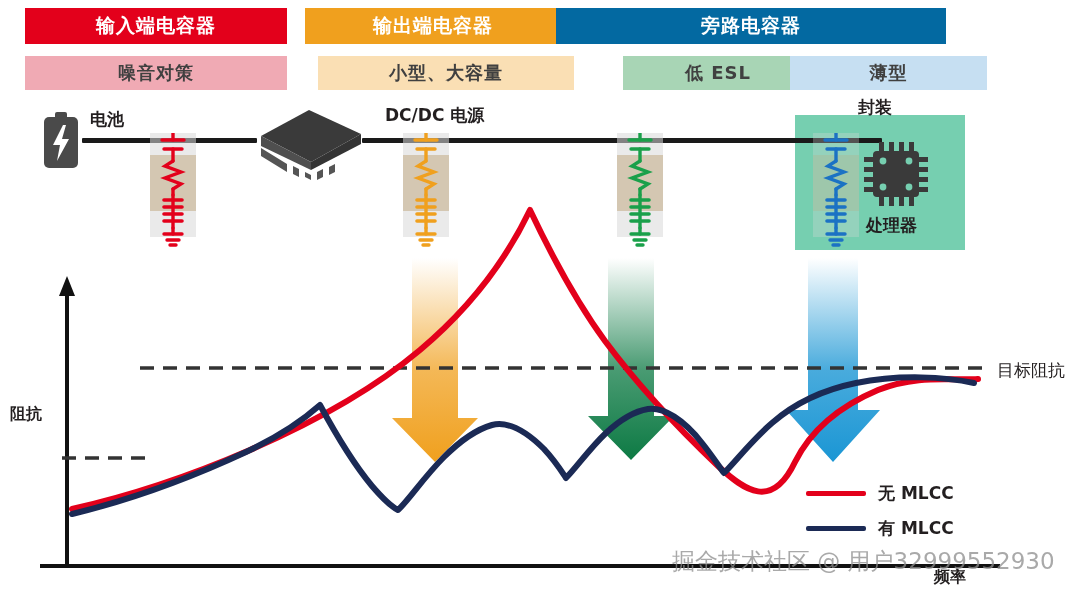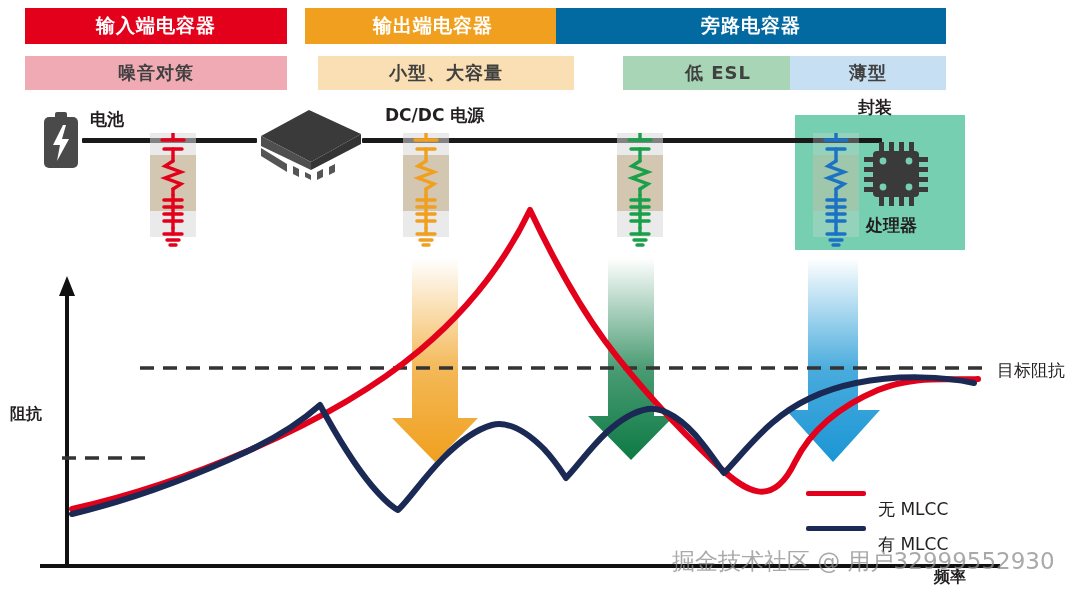--- a/index.html
+++ b/index.html
@@ -23,21 +23,21 @@
   .cap-bg .band-b{position:absolute;left:0;right:0;background:#cdbda4;opacity:.85;}
 
   
   .batt-body{position:absolute;background:#4a4a4a;border-radius:5px;}
   .batt-cap{position:absolute;background:#4a4a4a;border-radius:2px;}
 
   
   .chip3d{position:absolute;}
 
   .legend-line{position:absolute;height:5px;border-radius:2px;}
-  .legend-txt{position:absolute;font-size:17px;font-weight:400;color:#231f20;white-space:nowrap;margin-top:16px;}
+  .legend-txt{position:absolute;font-size:17px;font-weight:700;color:#231f20;white-space:nowrap;}
   .axis-lbl{position:absolute;font-size:16px;font-weight:700;color:#231f20;white-space:nowrap;}
   .target-lbl{position:absolute;font-size:17px;font-weight:400;color:#231f20;white-space:nowrap;}
 
   .watermark{position:absolute;font-size:23px;color:#8d8d8d;opacity:.75;white-space:nowrap;
              font-family:"DejaVu Sans","Liberation Sans",sans-serif;}
 </style>
 </head>
 <body>
 
 <div class="stage">
@@ -57,21 +57,21 @@
   <div class="abs" style="left:0;top:56px;width:1080px;height:34px;">
     <div class="hdr-sub abs" id="hs0" style="left: 25px; width: 262px; background: rgb(240, 170, 180);">
         <span>噪音对策</span>
       </div>
     <div class="hdr-sub abs" id="hs1" style="left: 318px; width: 256px; background: rgb(250, 223, 180);">
         <span>小型、大容量</span>
       </div>
     <div class="hdr-sub abs" id="hs2" style="left: 580px; width: 190px; background: rgb(168, 213, 181); margin-left: 43px;">
         <span>低 ESL</span>
       </div>
-    <div class="hdr-sub abs" id="hs3" style="left: 790px; width: 156px; background: rgb(198, 223, 242);">
+    <div class="hdr-sub abs" id="hs3" style="left: 790px; width: 197px; background: rgb(198, 223, 242);">
         <span>薄型</span>
       </div>
   </div>
 
   <div class="pkg-box" style="left:795px;top:115px;width:170px;height:135px;"></div>
 
   <div class="wire" style="left:82px;top:138px;width:175px;"></div>
   <div class="wire" style="left:362px;top:138px;width:520px;"></div>
 
   <div class="abs" style="left:44px;top:112px;width:34px;height:56px;">

